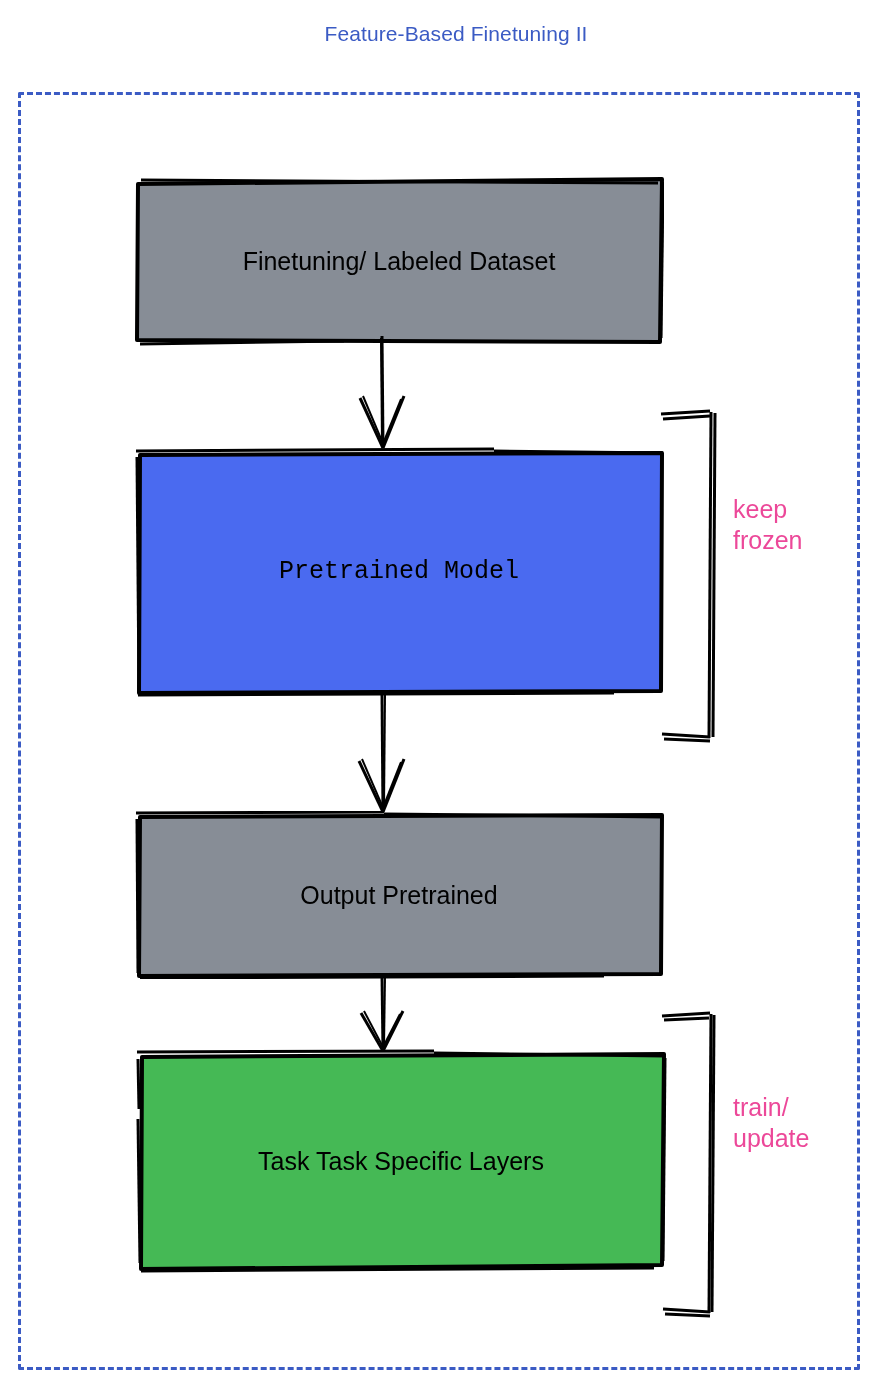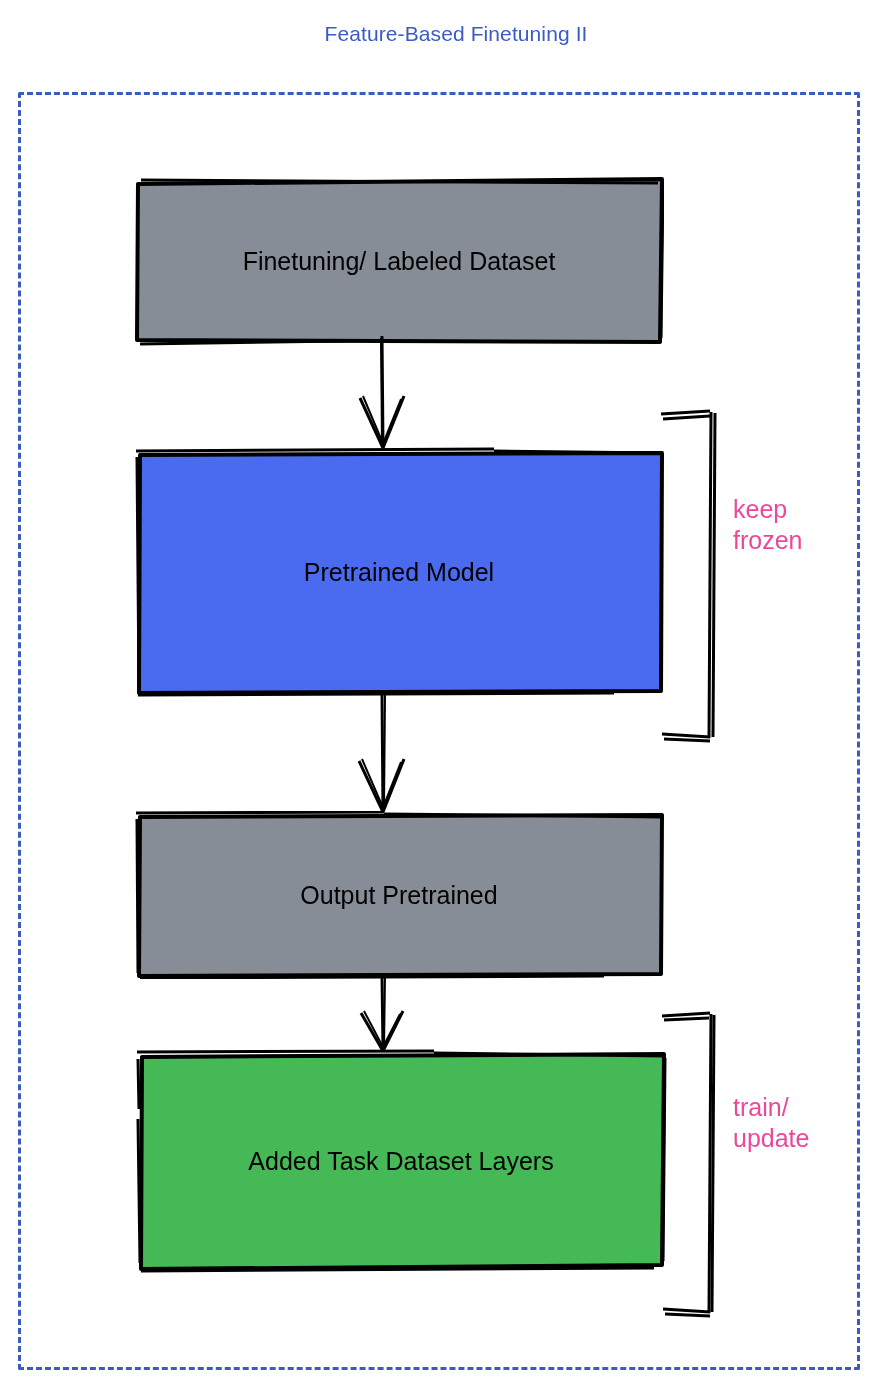--- a/index.html
+++ b/index.html
@@ -81,21 +81,21 @@
     line-height: 1.25;
     white-space: pre-line;
     text-align: left;
   }
   .arrow {
     position: absolute;
     z-index: 2;
   }
   
   #node-dataset      { left: 134px; top: 176px;  width: 530px; height: 170px; }
-  #node-pretrained   { left: 134px; top: 447px;  width: 530px; height: 250px; }
+  #node-pretrained   { left: 134px; top: 447px;  width: 530px; height: 250px; font-family: Liberation Mono, monospace; }
   #node-embeddings   { left: 134px; top: 811px;  width: 530px; height: 168px; }
   #node-tasklayers   { left: 134px; top: 1049px; width: 534px; height: 224px; }
 
   #arrow-1 { left: 340px; top: 336px;  width: 86px; height: 116px; }
   #arrow-2 { left: 340px; top: 693px;  width: 86px; height: 122px; }
   #arrow-3 { left: 340px; top: 975px;  width: 86px; height: 78px; }
 
   #bracket-frozen { left: 655px; top: 405px;  width: 64px; height: 340px; }
   #bracket-train  { left: 655px; top: 1008px; width: 64px; height: 312px; }
 
@@ -188,21 +188,21 @@
     <svg class="sketch-border" viewBox="0 0 534 224" preserveAspectRatio="none">
       <polygon points="8,8 530,4 528,216 6,220" fill="#45b955"></polygon>
       <path d="M8,8 L530,5 L528,216 L7,220 Z" fill="none" stroke="#000000" stroke-width="4" stroke-linejoin="round"></path>
       <path d="M3,3 L300,2" fill="none" stroke="#000000" stroke-width="3"></path>
       <path d="M300,4 L531,7" fill="none" stroke="#000000" stroke-width="3"></path>
       <path d="M7,222 L520,219" fill="none" stroke="#000000" stroke-width="3"></path>
       <path d="M4,10 L5,60" fill="none" stroke="#000000" stroke-width="3"></path>
       <path d="M4,70 L6,214" fill="none" stroke="#000000" stroke-width="3"></path>
       <path d="M531,9 L529,212" fill="none" stroke="#000000" stroke-width="3"></path>
     </svg>
-    <span class="node-label">Added Task Dataset Layers</span>
+    <span class="node-label">Task Task Specific Layers</span>
   </div>
 
   <svg class="bracket" id="bracket-train" viewBox="0 0 64 312">
     <path d="M55,5 L7,8" stroke="#000000" stroke-width="3" fill="none"></path>
     <path d="M54,10 L9,12" stroke="#000000" stroke-width="3" fill="none"></path>
     <path d="M56,6 L54,305" stroke="#000000" stroke-width="3" fill="none"></path>
     <path d="M59,7 L57,304" stroke="#000000" stroke-width="3" fill="none"></path>
     <path d="M55,304 L8,301" stroke="#000000" stroke-width="3" fill="none"></path>
     <path d="M55,308 L10,306" stroke="#000000" stroke-width="3" fill="none"></path>
   </svg>

